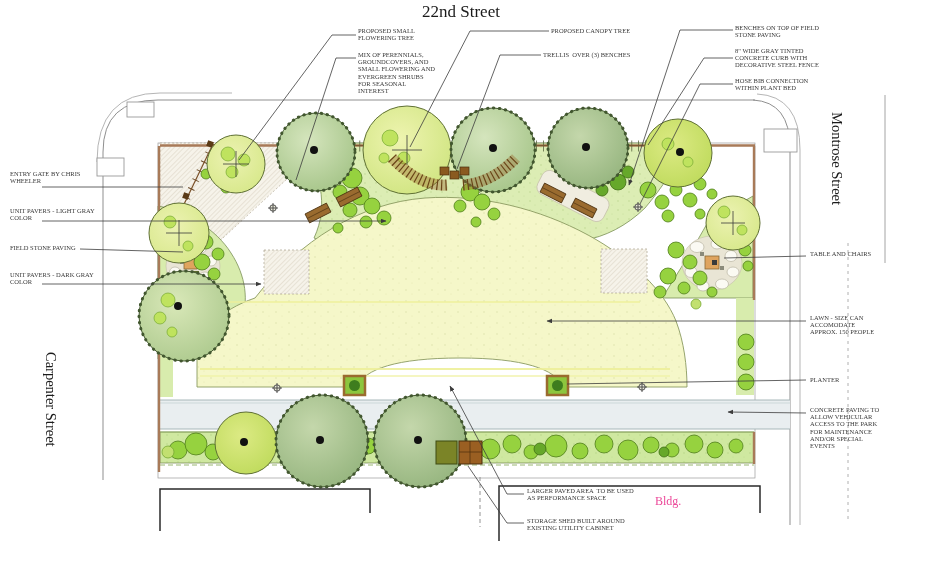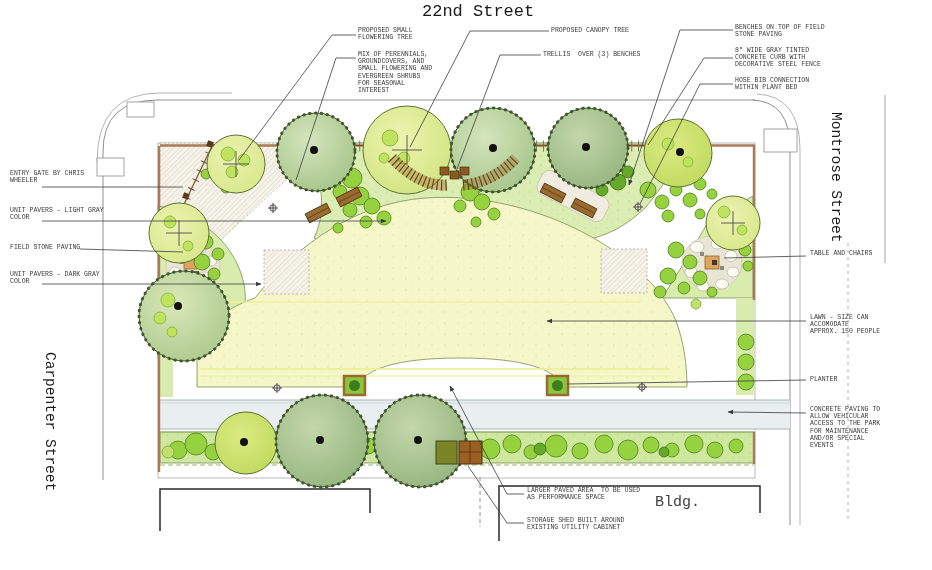--- a/index.html
+++ b/index.html
@@ -1,23 +1,23 @@
 <!DOCTYPE html>
 <html><head>
 <meta charset="utf-8">
 <style>
   html,body{margin:0;padding:0;background:#ffffff;}
   .stage{position:relative;width:932px;height:570px;background:#fff;overflow:hidden;
-         font-family:Liberation Mono, monospace;}
+         font-family:Liberation Serif, serif;}
   .stage svg{position:absolute;left:0;top:0;}
   .callout{position:absolute;font-size:6.5px;line-height:7.2px;color:#3a3a3a;
            white-space:pre-wrap;letter-spacing:0;}
   .street-top{position:absolute;font-size:17px;color:#1a1a1a;}
   .street-v{position:absolute;font-size:14.5px;color:#1a1a1a;writing-mode:vertical-rl;}
-  .bldg{position:absolute;font-size:15px;color:#404040;}
+  .bldg{position:absolute;font-size:12px;color:#ec4899;}
 </style>
 </head>
 <body>
 
 <div class="stage">
 
 <svg width="932" height="570" viewBox="0 0 932 570">
   <defs>
     <radialGradient id="gSage" cx="40%" cy="35%" r="75%">
       <stop offset="0%" stop-color="#d5e5bd"></stop>

